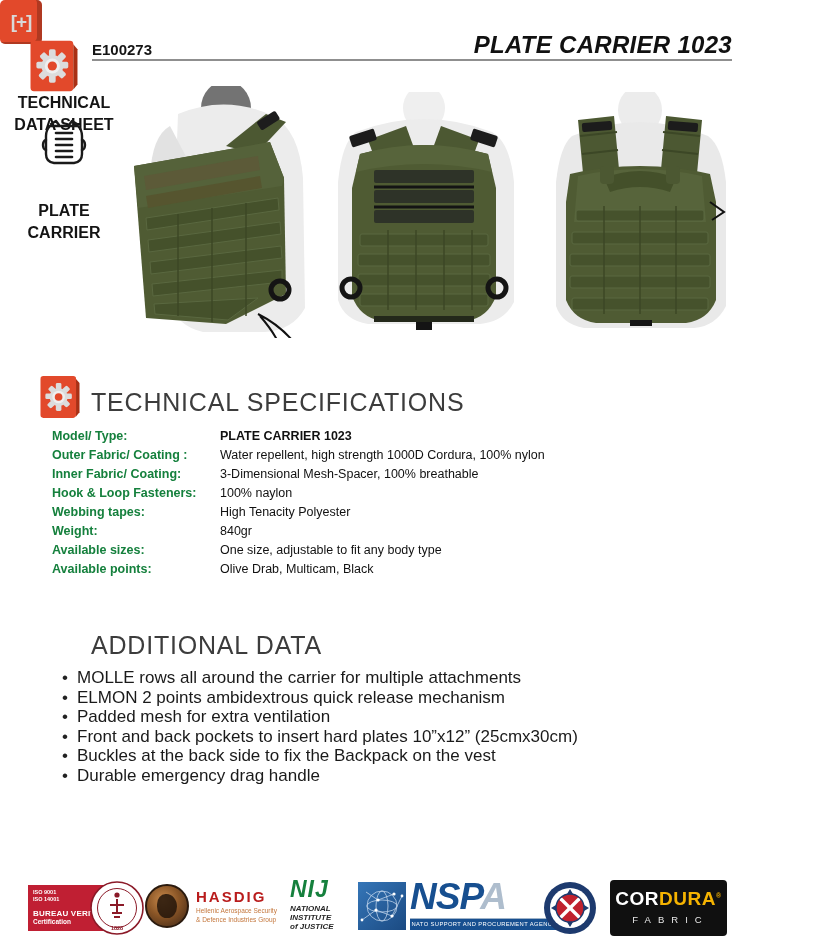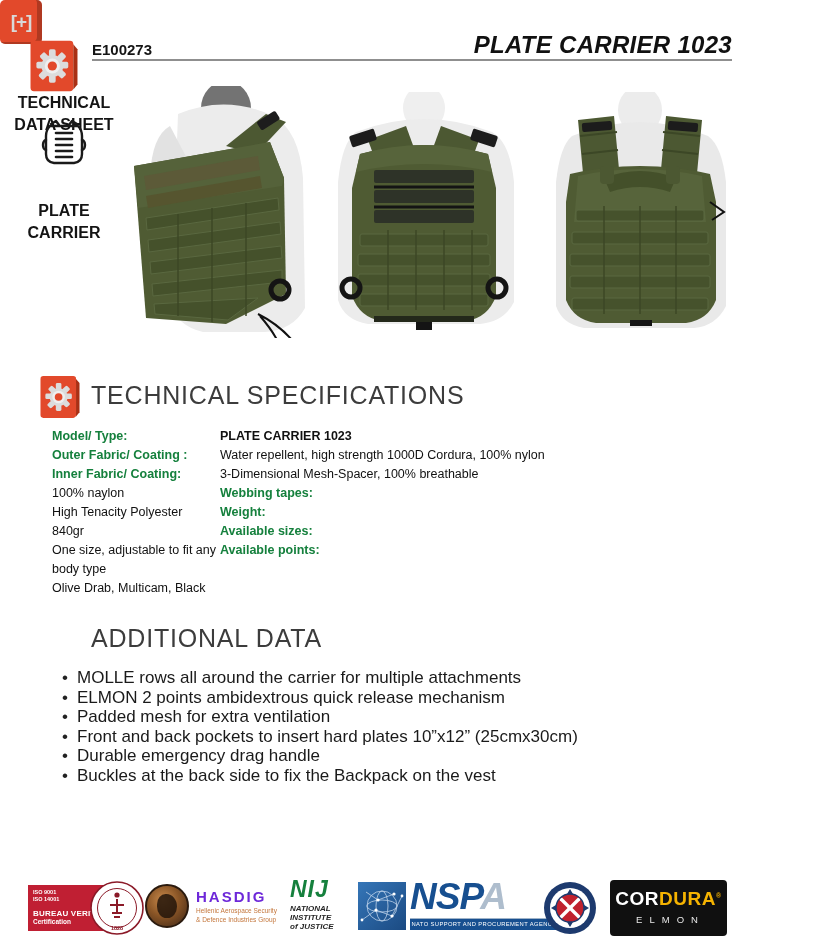--- a/index.html
+++ b/index.html
@@ -21,21 +21,21 @@
   .carrier-icon{position:absolute;left:38px;top:118px;width:52px;height:52px;}
 
   
   .photo{position:absolute;}
   .photo.left{left:108px;top:86px;}
   .photo.front{left:316px;top:92px;}
   .photo.back{left:538px;top:92px;}
 
   
   .sec-icon{position:absolute;width:44px;height:46px;}
-  .sec-heading{position:absolute;font-size:25px;color:#3c3c3c;letter-spacing:.8px;font-weight:400;}
+  .sec-heading{position:absolute;font-size:25px;color:#3c3c3c;letter-spacing:.8px;font-weight:400;margin-top:7px;}
   #spec-icon{left:38px;top:374px;}
   #spec-heading{left:91px;top:381px;}
   #add-icon{left:38px;top:616px;width:42px;height:44px;background:#E2492B;border-radius:5px;
             box-shadow:inset -5px -2px 0 rgba(0,0,0,.22);display:flex;align-items:center;justify-content:center;}
   #add-icon span{color:#d9d9d9;font-weight:800;font-size:19px;letter-spacing:-1px;}
   #add-heading{left:91px;top:624px;}
 
   
   .spec-table{position:absolute;left:52px;top:427px;width:660px;display:grid;
               grid-template-columns:168px 1fr;font-size:12.5px;line-height:19px;}
@@ -56,21 +56,21 @@
   .bv-iso{font-size:5.5px;font-weight:700;line-height:1.25;}
   .bv-name{font-size:8px;font-weight:800;margin-top:6px;letter-spacing:.2px;}
   .bv-cert{font-size:6.5px;font-weight:600;}
   .bv-seal{position:absolute;left:62px;top:-3px;width:54px;height:54px;}
   .hasdig{position:absolute;left:117px;top:6px;display:flex;align-items:center;gap:7px;}
   .hasdig-seal{width:44px;height:44px;border-radius:50%;
                background:radial-gradient(circle at 40% 35%,#c98a4b 0%,#8a5526 45%,#3a2415 100%);
                border:2px solid #2a1a0e;box-sizing:border-box;position:relative;}
   .hasdig-seal::after{content:"";position:absolute;left:10px;top:8px;width:20px;height:24px;
                background:#23150b;border-radius:45% 55% 50% 50%;opacity:.85;}
-  .hasdig-name{font-size:15px;font-weight:700;color:#6d28d9;letter-spacing:2px;}
+  .hasdig-name{font-size:15px;font-weight:700;color:#b91c1c;letter-spacing:2px;}
   .hasdig-sub{font-size:6.5px;color:#C4763B;line-height:1.35;margin-top:2px;}
   .nij{position:absolute;left:262px;top:0;}
   .nij-name{font-size:23px;font-weight:800;font-style:italic;color:#15803d;letter-spacing:1px;line-height:1;}
   .nij-sub{font-size:8px;font-weight:700;font-style:italic;color:#262626;line-height:1.15;margin-top:3px;}
   .nspa{position:absolute;left:330px;top:4px;width:200px;height:52px;}
   .nspa-sq{position:absolute;left:0;top:0;width:48px;height:48px;}
   .nspa-text{position:absolute;left:52px;top:-4px;font-size:37px;font-weight:800;font-style:italic;
              letter-spacing:-1px;color:#174F90;line-height:1;}
   .nspa-text .a{color:#AEBDCD;}
   .nspa-banner{position:absolute;left:52px;top:36px;width:148px;height:11px;background:#174F90;
@@ -263,20 +263,21 @@
   </svg>
   <div id="spec-heading" class="sec-heading">TECHNICAL SPECIFICATIONS</div>
 
   <div class="spec-table">
     <div class="spec-label">Model/ Type:</div>
     <div class="spec-value strong">PLATE CARRIER 1023</div>
     <div class="spec-label">Outer Fabric/ Coating :</div>
     <div class="spec-value">Water repellent, high strength 1000D Cordura, 100% nylon</div>
     <div class="spec-label">Inner Fabric/ Coating:</div>
     <div class="spec-value">3-Dimensional Mesh-Spacer, 100% breathable</div>
+    <div class="spec-label">Hook &amp; Loop Fasteners:</div>
     <div class="spec-value">100% naylon</div>
     <div class="spec-label">Webbing tapes:</div>
     <div class="spec-value">High Tenacity Polyester</div>
     <div class="spec-label">Weight:</div>
     <div class="spec-value">840gr</div>
     <div class="spec-label">Available sizes:</div>
     <div class="spec-value">One size, adjustable to fit any body type</div>
     <div class="spec-label">Available points:</div>
     <div class="spec-value">Olive Drab, Multicam, Black</div>
   </div>
@@ -293,24 +294,24 @@
     <div class="bullet-row">
         <span>ELMON 2 points ambidextrous quick release mechanism</span>
       </div>
     <div class="bullet-row">
         <span>Padded mesh for extra ventilation</span>
       </div>
     <div class="bullet-row">
         <span>Front and back pockets to insert hard plates 10”x12” (25cmx30cm)</span>
       </div>
     <div class="bullet-row">
+        <span>Buckles at the back side to fix the Backpack on the vest</span>
+      </div>
+    <div class="bullet-row">
         <span>Durable emergency drag handle</span>
-      </div>
-    <div class="bullet-row">
-        <span>Buckles at the back side to fix the Backpack on the vest</span>
       </div>
   </div>
 
   <div class="footer">
 
     <div class="bv">
       <div class="bv-box">
         <div class="bv-iso">
           <div>ISO 9001</div>
           <div>ISO 14001</div>
@@ -387,17 +388,17 @@
       <circle cx="27" cy="27" r="14" fill="#C0212E"></circle>
       <g stroke="#ffffff" stroke-width="3.4" stroke-linecap="round">
         <line x1="18" y1="18" x2="36" y2="36"></line>
         <line x1="36" y1="18" x2="18" y2="36"></line>
       </g>
       <circle cx="27" cy="27" r="14" fill="none" stroke="#1D3A6E" stroke-width="1.4"></circle>
     </svg>
 
     <div class="cordura">
       <div class="cordura-line1"><span class="c1">COR</span><span class="c2">DURA</span><span class="reg">®</span></div>
-      <div class="cordura-line2">ELMON</div>
+      <div class="cordura-line2">FABRIC</div>
     </div>
 
   </div>
 </div>
 
 </body></html>

